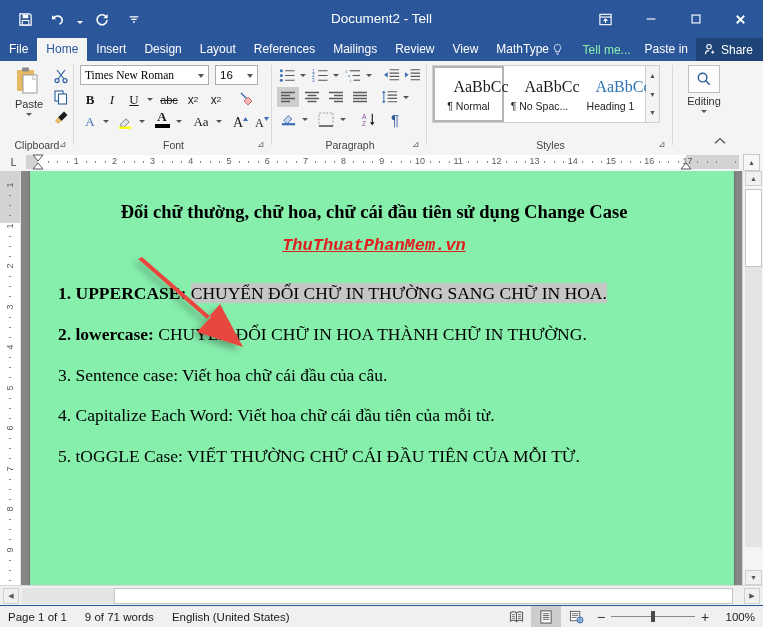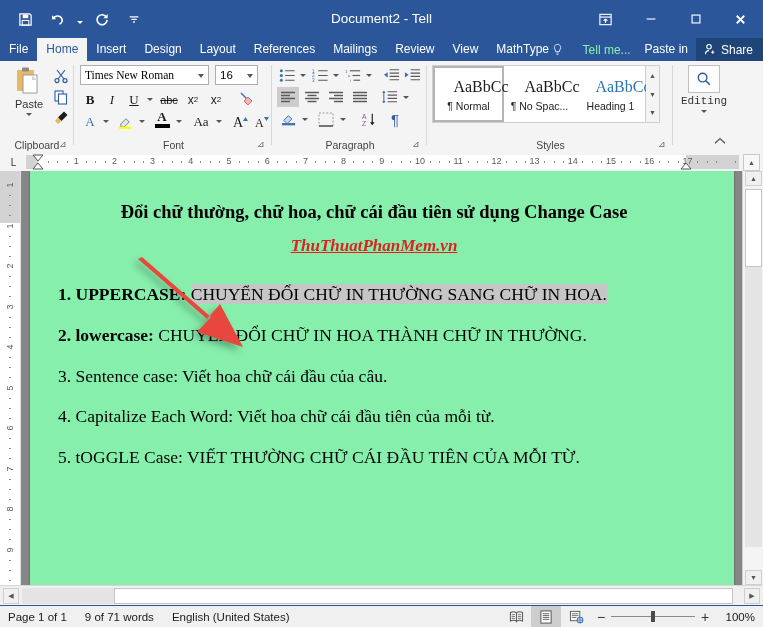--- a/index.html
+++ b/index.html
@@ -337,21 +337,21 @@
     align-items: center;
     cursor: default;
   }
   .editing-icon {
     width: 32px; height: 28px;
     border: 1px solid #bfbfbf;
     background: #fdfdfd;
     display: flex; align-items: center; justify-content: center;
     box-sizing: border-box;
   }
-  .editing-label { font-size: 11px; color: #333; margin-top: 2px; font-family: Liberation Mono, monospace; }
+  .editing-label { font-size: 11px; color: #333; margin-top: 2px; }
   .ribbon-collapse {
     position: absolute;
     right: 6px; bottom: 4px;
     width: 16px; height: 14px;
     display: flex; align-items: center; justify-content: center;
     color: #555;
     cursor: default;
   }
 
   
@@ -449,21 +449,21 @@
   }
   .doc-title {
     font-family: "Liberation Serif", serif;
     font-weight: bold;
     font-size: 18.5px;
     color: #000;
     text-align: center;
     line-height: 1.25;
   }
   .doc-url {
-    font-family: Liberation Serif, serif;
+    font-family: Liberation Mono, monospace;
     font-style: italic;
     font-weight: bold;
     font-size: 17px;
     color: #e02020;
     text-align: center;
     text-decoration: underline;
     margin-top: 12px;
   }
   .doc-list {
     margin-top: 27px;

